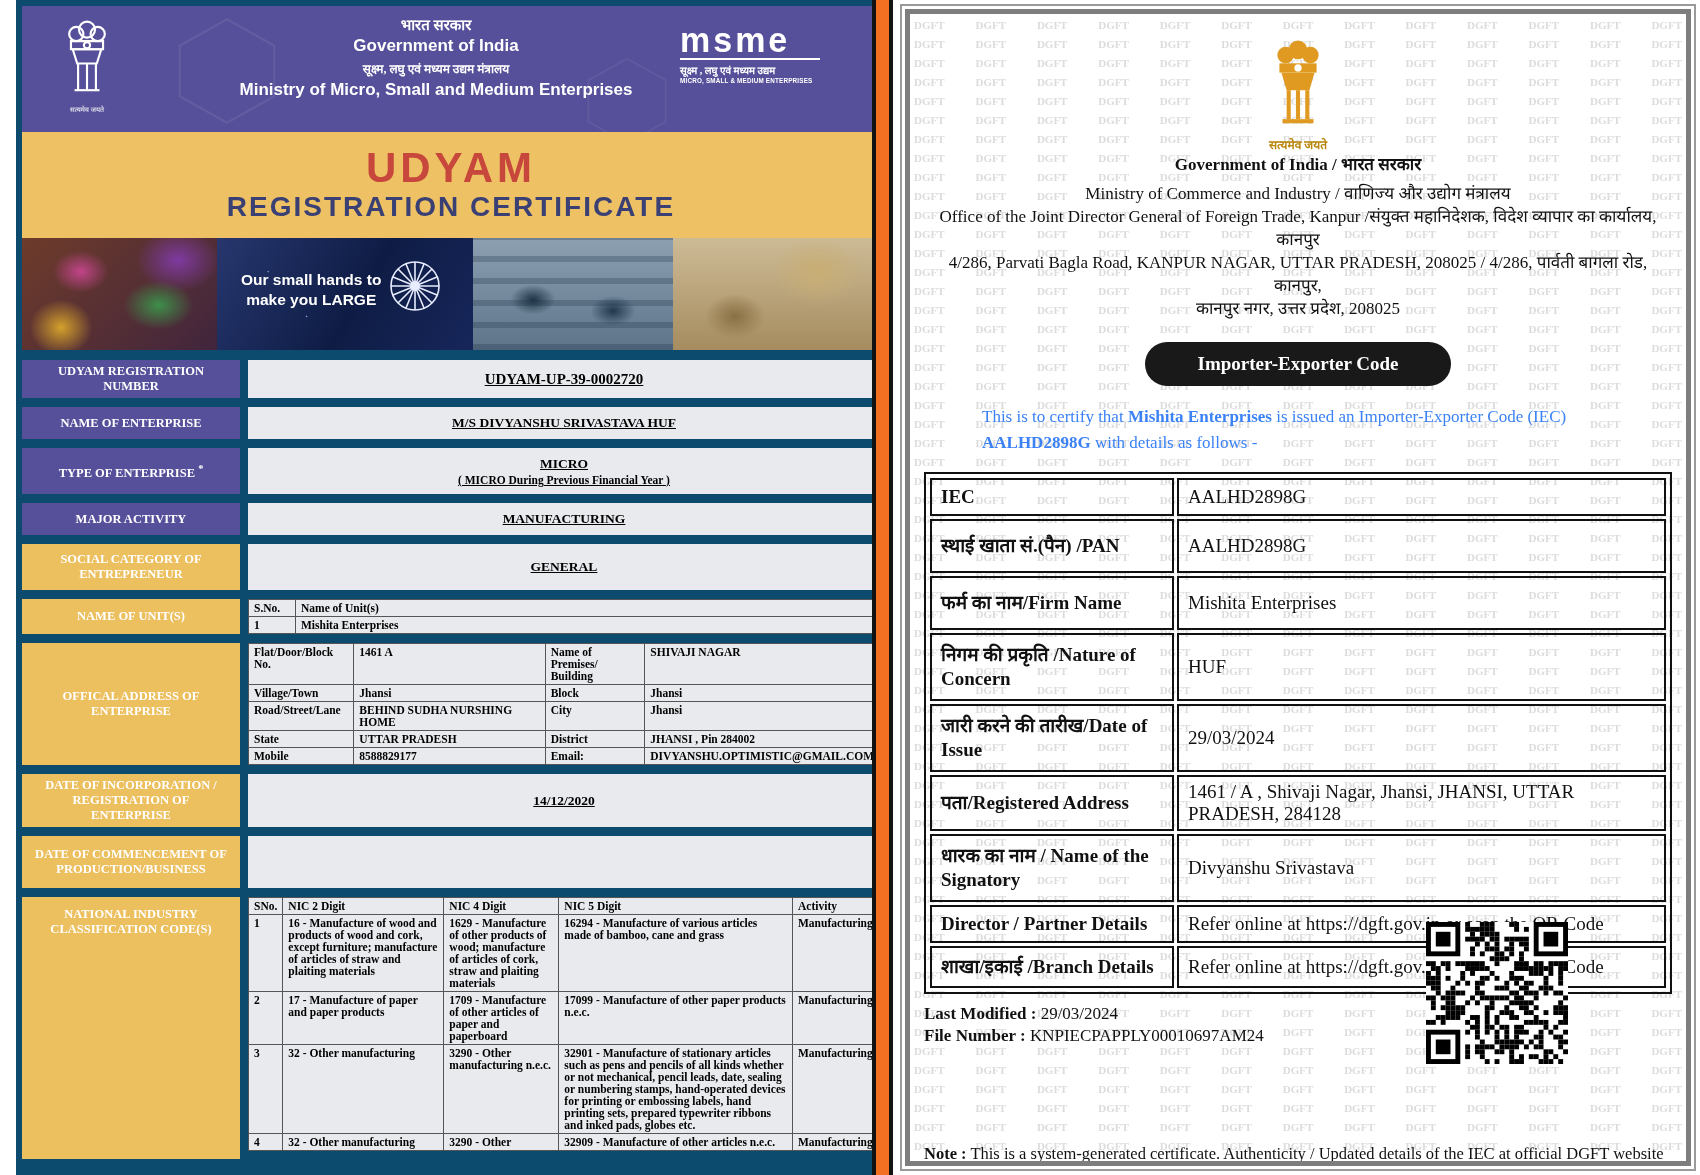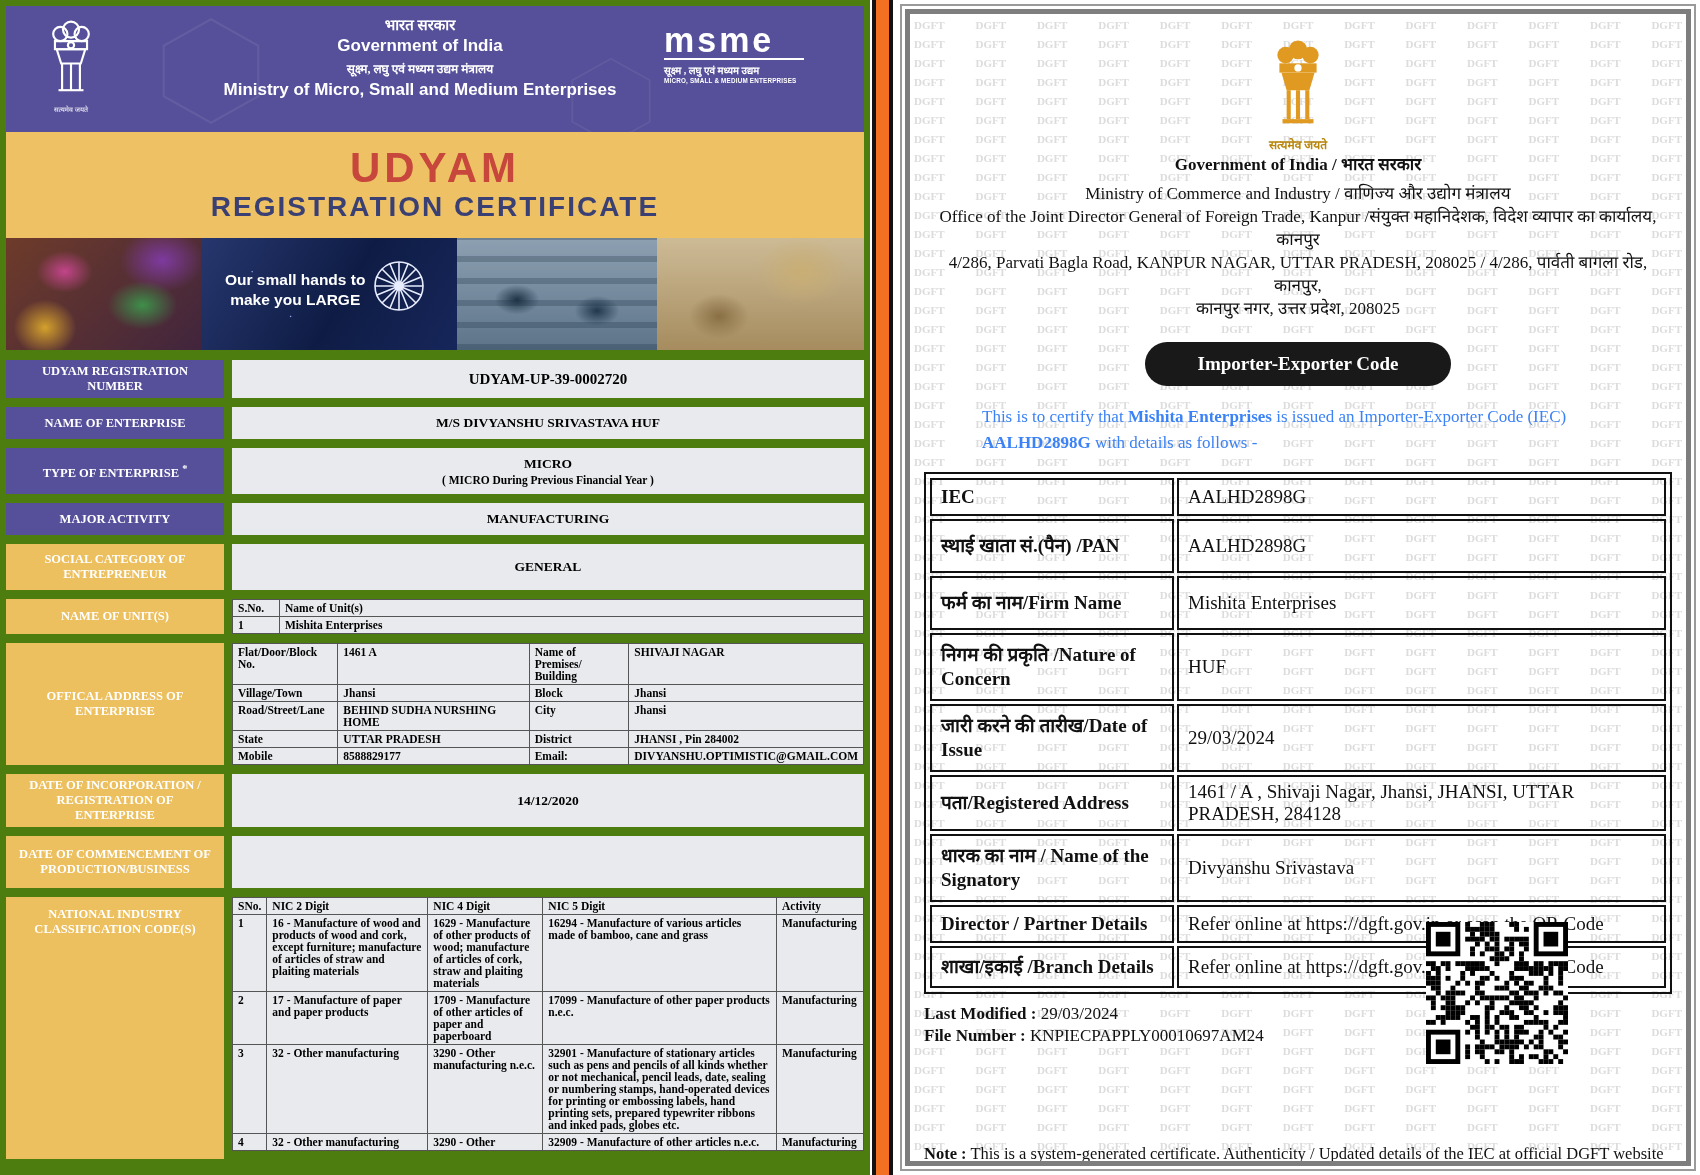--- a/index.html
+++ b/index.html
@@ -1,21 +1,21 @@
 <!DOCTYPE html>
 <html><head>
 <meta charset="utf-8">
 <style>
   html,body{margin:0;padding:0;background:#fff;}
   body{width:1700px;height:1175px;position:relative;overflow:hidden;
        font-family:"Liberation Serif","DejaVu Serif",serif;}
   .sans{font-family:"Liberation Sans","DejaVu Sans",sans-serif;}
 
   
-  .udyam-doc{position:absolute;left:0;top:0;width:870px;height:1175px;background:#4d7c0f;
+  .udyam-doc{position:absolute;left:16px;top:0;width:870px;height:1175px;background:#0c4a6e;
              box-sizing:border-box;padding:6px 6px 0 6px;overflow:hidden;}
   .u-header{position:relative;height:126px;background:#56509a;overflow:hidden;}
   .hex{position:absolute;opacity:.5;}
   .u-emblem{position:absolute;left:34px;top:12px;width:62px;text-align:center;color:#fff;}
   .u-emblem .cap{font-size:7px;color:#fff;margin-top:1px;font-family:"Liberation Sans",sans-serif;}
   .u-head-center{position:absolute;left:200px;right:230px;top:8px;text-align:center;color:#fff;}
   .u-head-center .h1{font-weight:bold;font-size:15px;}
   .u-head-center .h2{font-weight:bold;font-size:17px;margin-top:2px;}
   .u-head-center .h3{font-weight:bold;font-size:12px;margin-top:4px;}
   .u-head-center .h4{font-weight:bold;font-size:17px;margin-top:3px;}
@@ -60,21 +60,21 @@
   .u-fields{margin-top:10px;}
   .frow{display:flex;gap:8px;margin-bottom:9px;align-items:stretch;}
   .flabel{width:218px;flex:0 0 218px;display:flex;align-items:center;justify-content:center;
           text-align:center;color:#fff;font-weight:bold;font-size:12.5px;line-height:15px;
           padding:4px 10px;box-sizing:border-box;}
   .flabel.vtop{align-items:flex-start;padding-top:10px;}
   .purple{background:#56509a;}
   .yellow{background:#ecbf5f;}
   .fvalue{flex:1;background:#e8eaed;display:flex;flex-direction:column;align-items:center;
           justify-content:center;font-weight:bold;font-size:13.5px;text-align:center;
-          padding:4px 20px;box-sizing:border-box;min-height:32px;}
+          padding:4px 20px;box-sizing:border-box;min-height:32px;text-decoration:underline;}
   .fvalue .sub{font-size:11.5px;margin-top:2px;}
   .fwrap{flex:1;display:flex;flex-direction:column;}
   table.mini{width:100%;border-collapse:collapse;background:#e8eaed;
              font-size:11.5px;font-weight:bold;}
   table.mini th,table.mini td{border:1px solid #555;padding:2px 5px;vertical-align:top;text-align:left;}
   table.mini th{text-align:left;}
   .units-table td:first-child,.units-table th:first-child{width:36px;}
   .addr-table td:nth-child(1){width:95px;}
   .addr-table td:nth-child(2){width:190px;}
   .addr-table td:nth-child(3){width:92px;}

